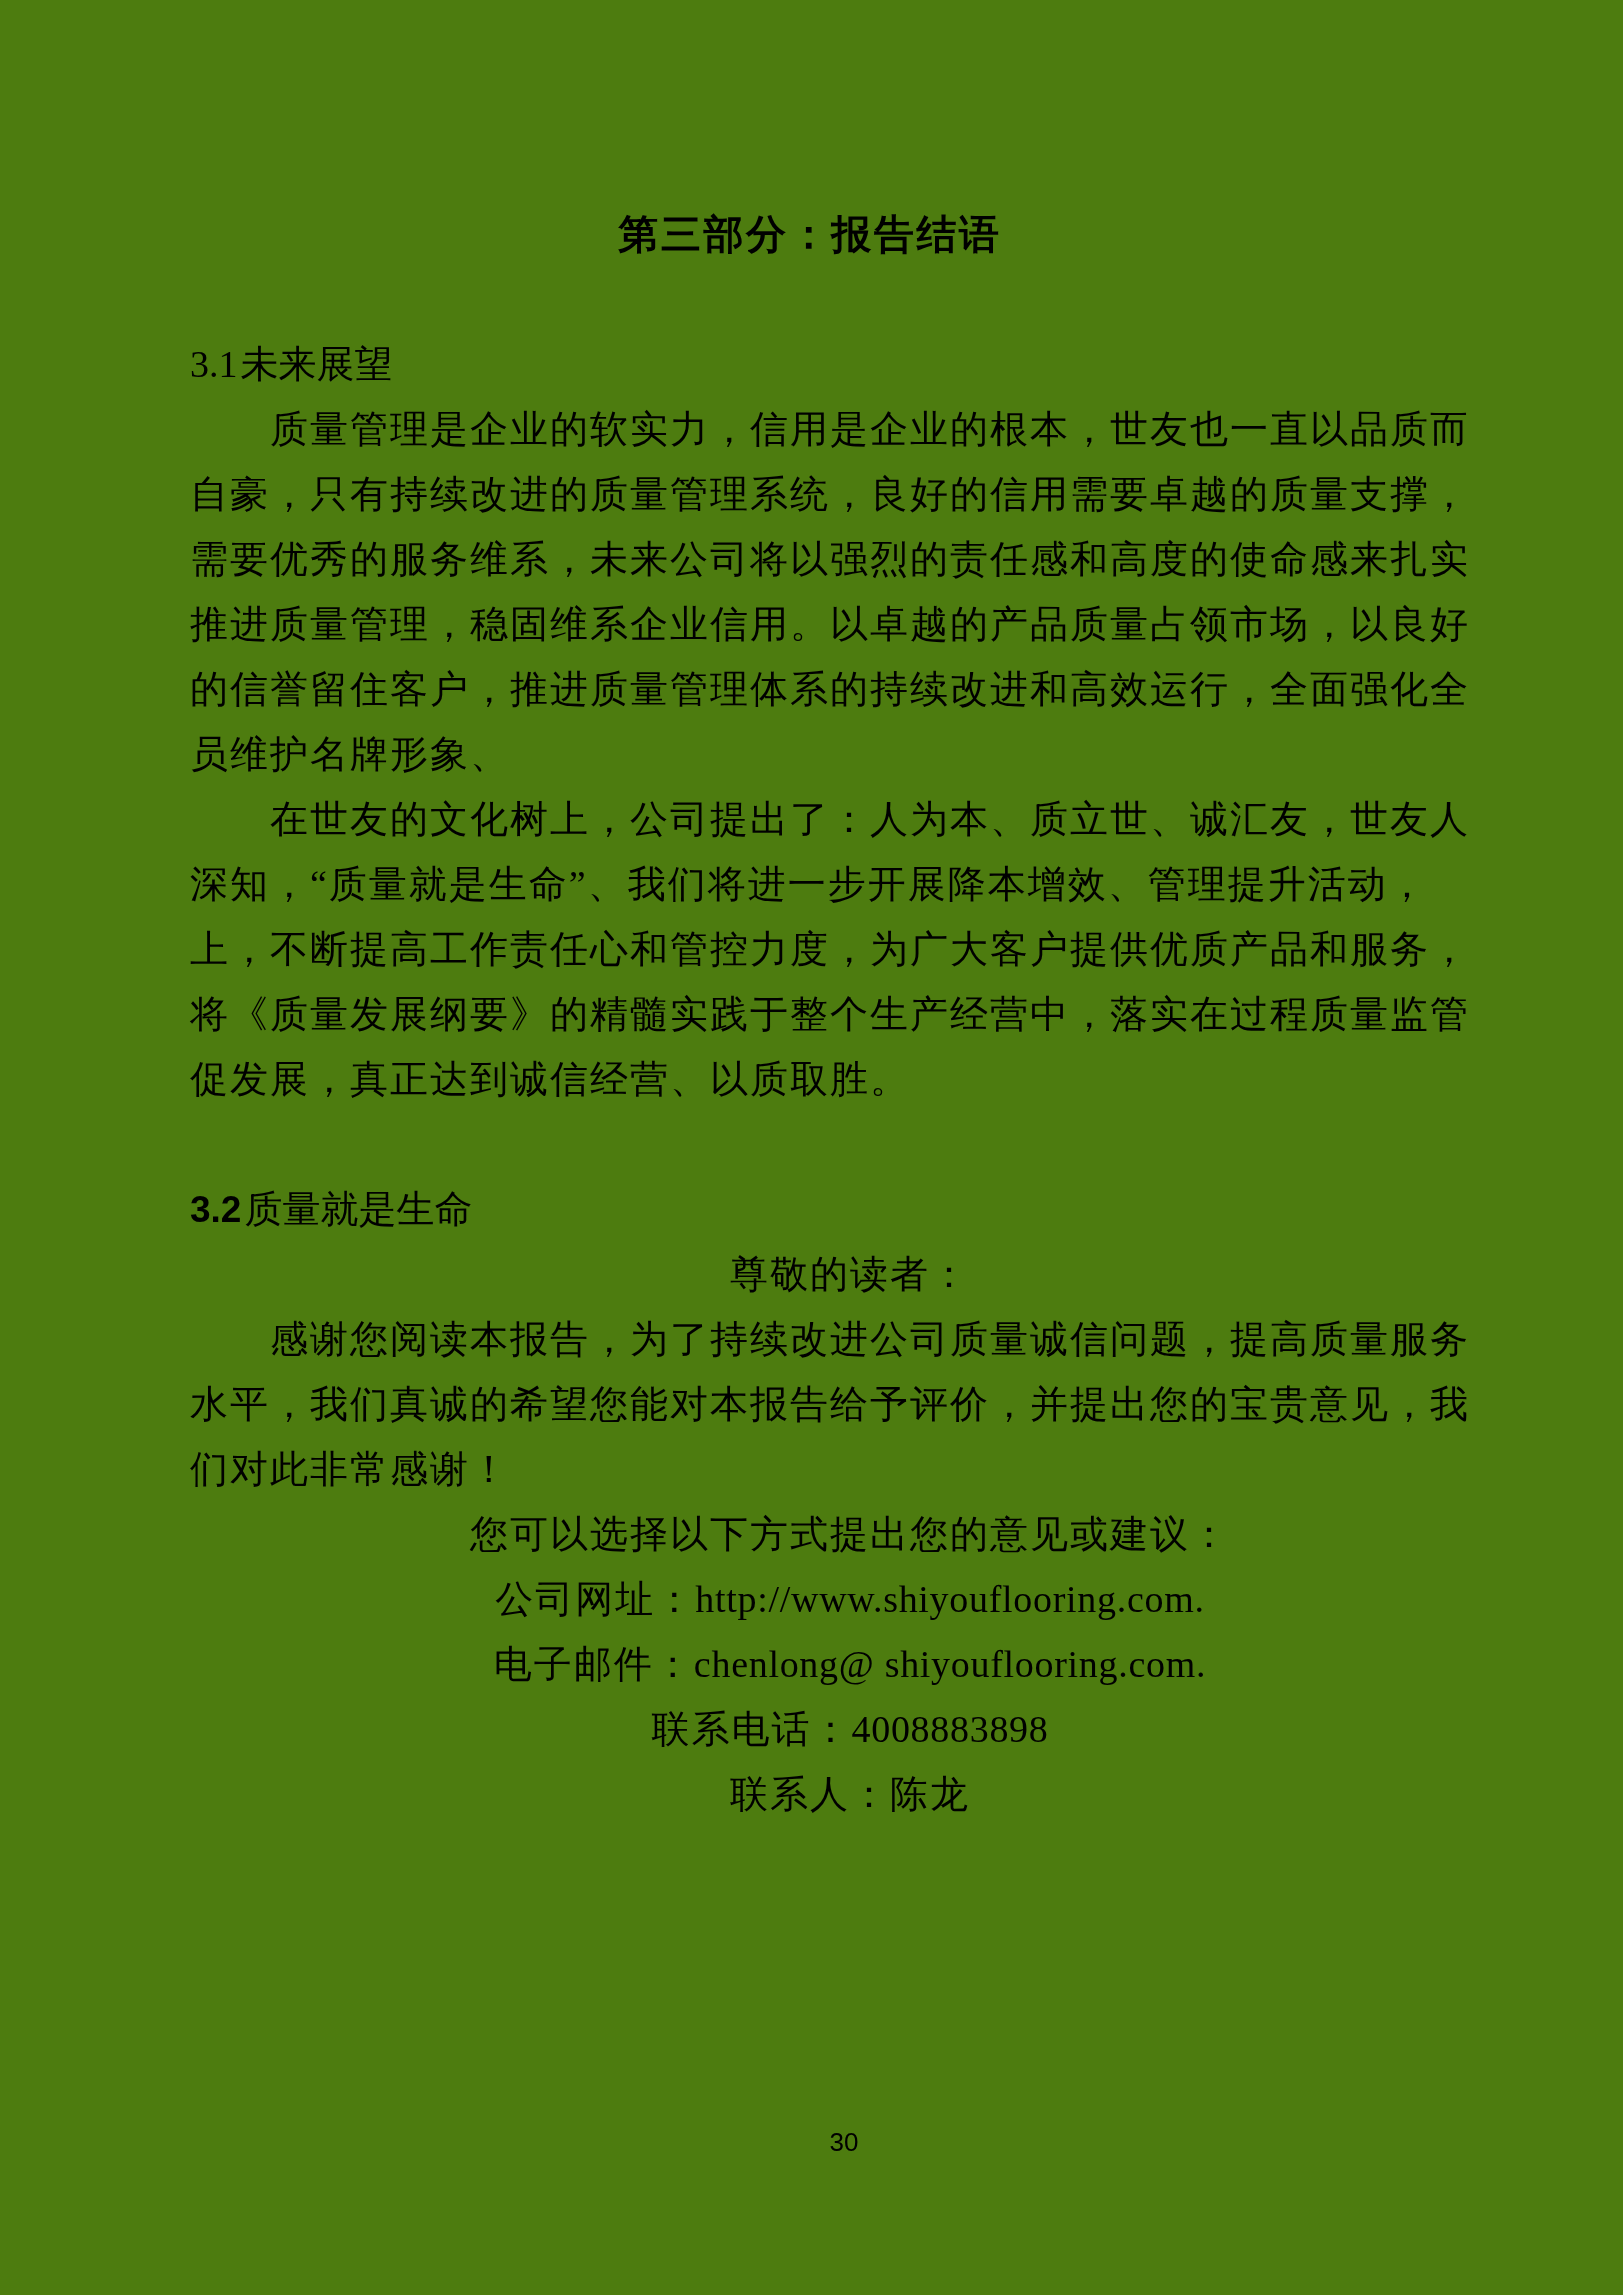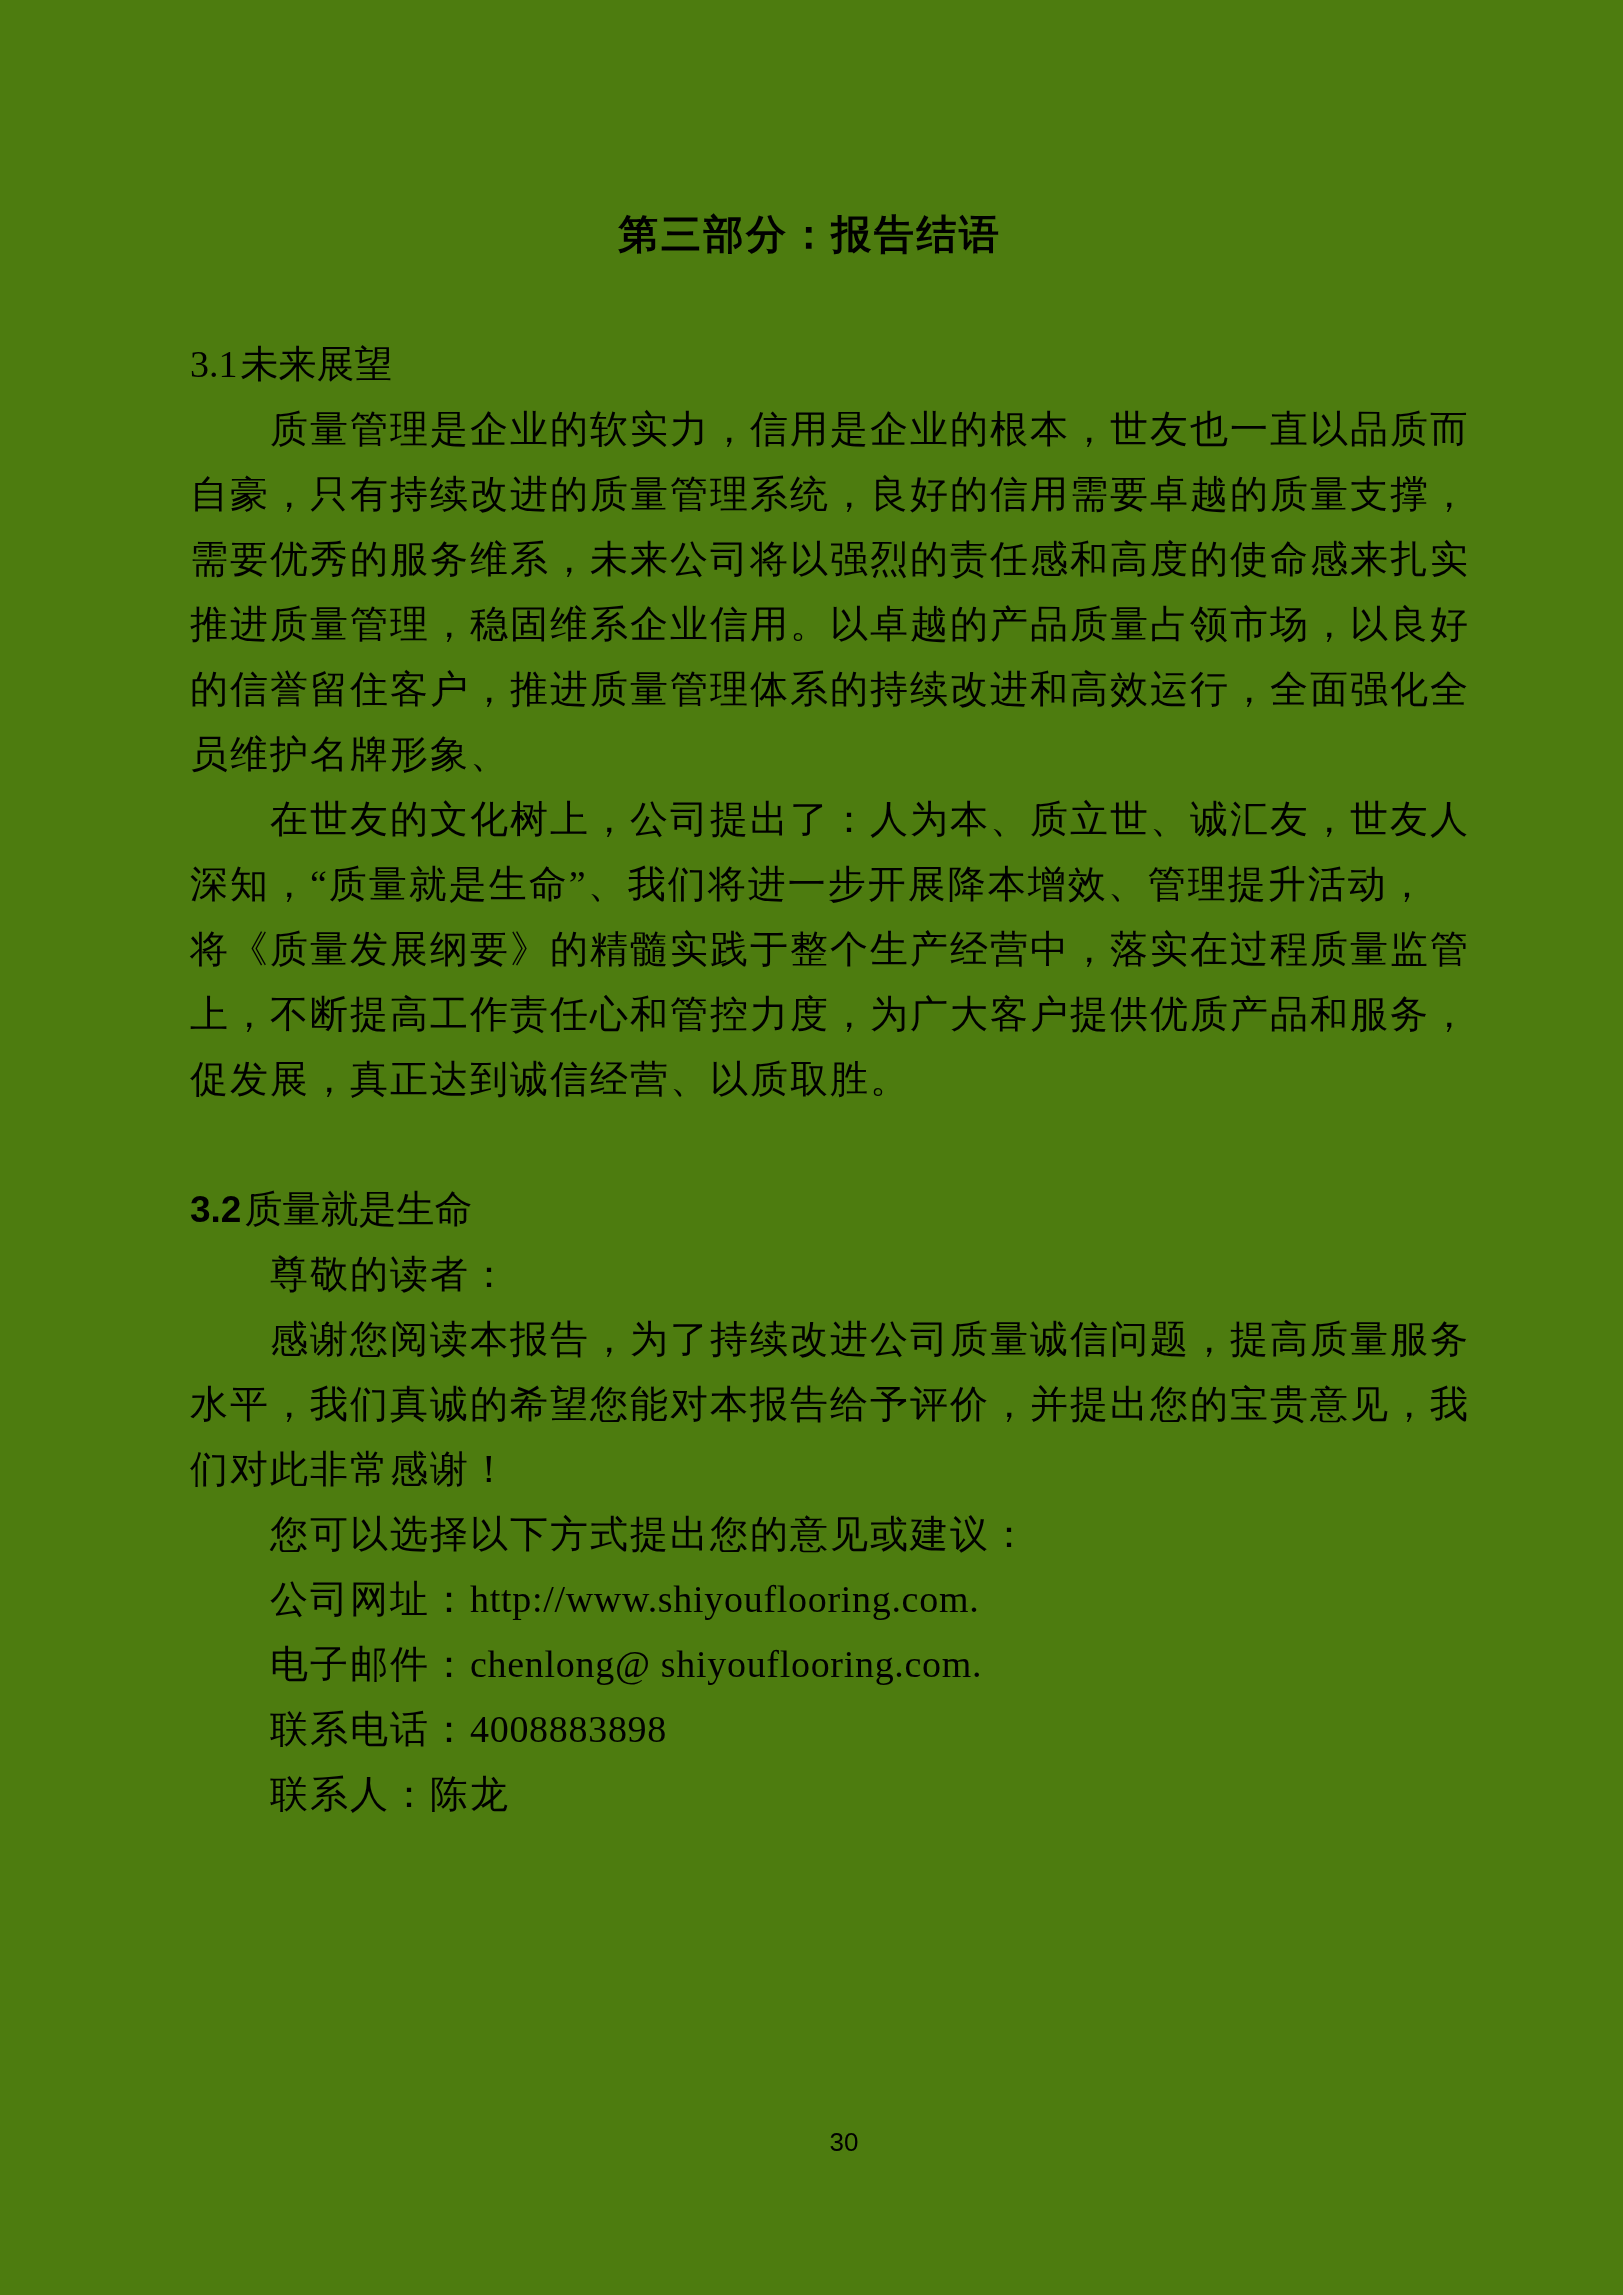--- a/index.html
+++ b/index.html
@@ -38,21 +38,21 @@
     font-family: "Liberation Sans", "DejaVu Sans", sans-serif;
     font-weight: bold;
     font-size: 37px;
   }
   .line {
     font-size: 38px;
     line-height: 65px;
     letter-spacing: 2px;
     white-space: nowrap;
   }
-  .indent { text-indent: 80px; }
+  .indent { text-indent: 80px; text-align: center; }
   .latin {
     font-family: Liberation Serif, serif;
     letter-spacing: 0.7px;
   }
   .page-number {
     position: absolute;
     top: 2127px;
     left: 14px;
     width: 100%;
     text-align: center;
@@ -78,22 +78,22 @@
       <div class="line">自豪，只有持续改进的质量管理系统，良好的信用需要卓越的质量支撑，</div>
       <div class="line">需要优秀的服务维系，未来公司将以强烈的责任感和高度的使命感来扎实</div>
       <div class="line">推进质量管理，稳固维系企业信用。以卓越的产品质量占领市场，以良好</div>
       <div class="line">的信誉留住客户，推进质量管理体系的持续改进和高效运行，全面强化全</div>
       <div class="line">员维护名牌形象、</div>
     </div>
 
     <div>
       <div class="line indent">在世友的文化树上，公司提出了：人为本、质立世、诚汇友，世友人</div>
       <div class="line">深知，“质量就是生命”、我们将进一步开展降本增效、管理提升活动，</div>
+      <div class="line">上，不断提高工作责任心和管控力度，为广大客户提供优质产品和服务，</div>
       <div class="line">将《质量发展纲要》的精髓实践于整个生产经营中，落实在过程质量监管</div>
-      <div class="line">上，不断提高工作责任心和管控力度，为广大客户提供优质产品和服务，</div>
       <div class="line">促发展，真正达到诚信经营、以质取胜。</div>
     </div>
 
     <div class="spacer"></div>
 
     <div class="section-heading"><span class="heading-num sans-bold">3.2</span><span>质量就是生命</span></div>
 
     <div class="line indent">尊敬的读者：</div>
 
     <div>

